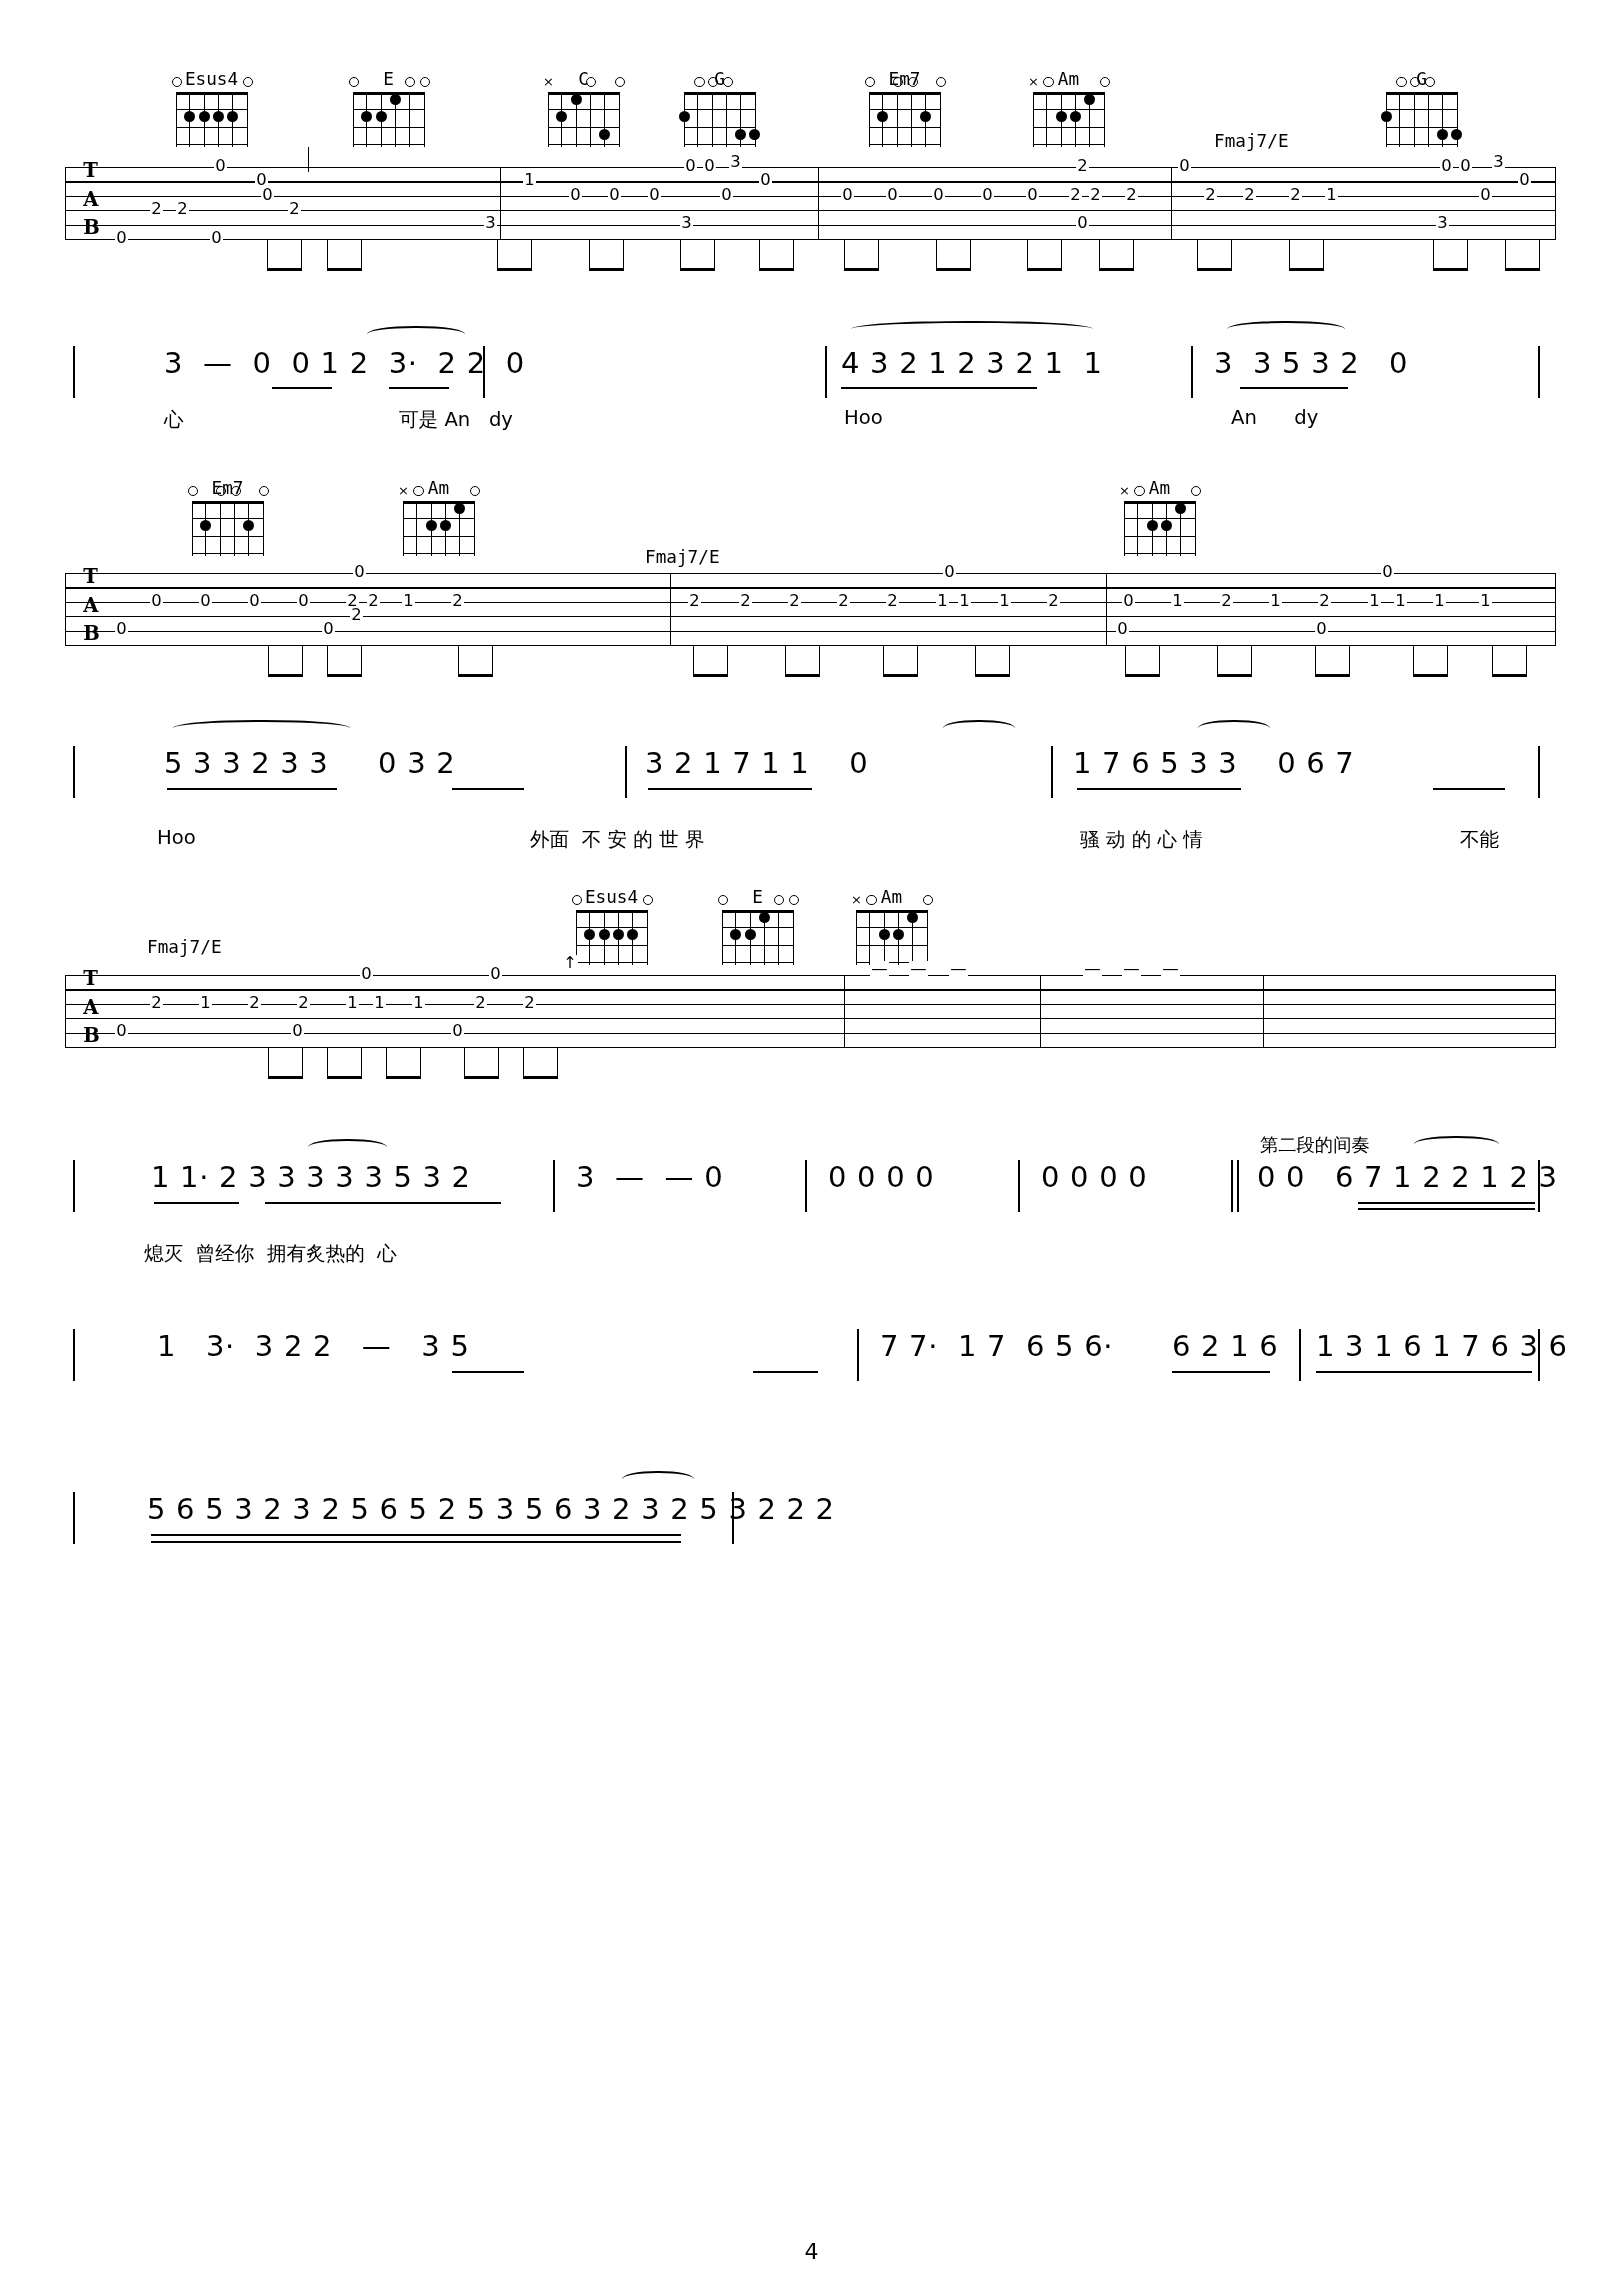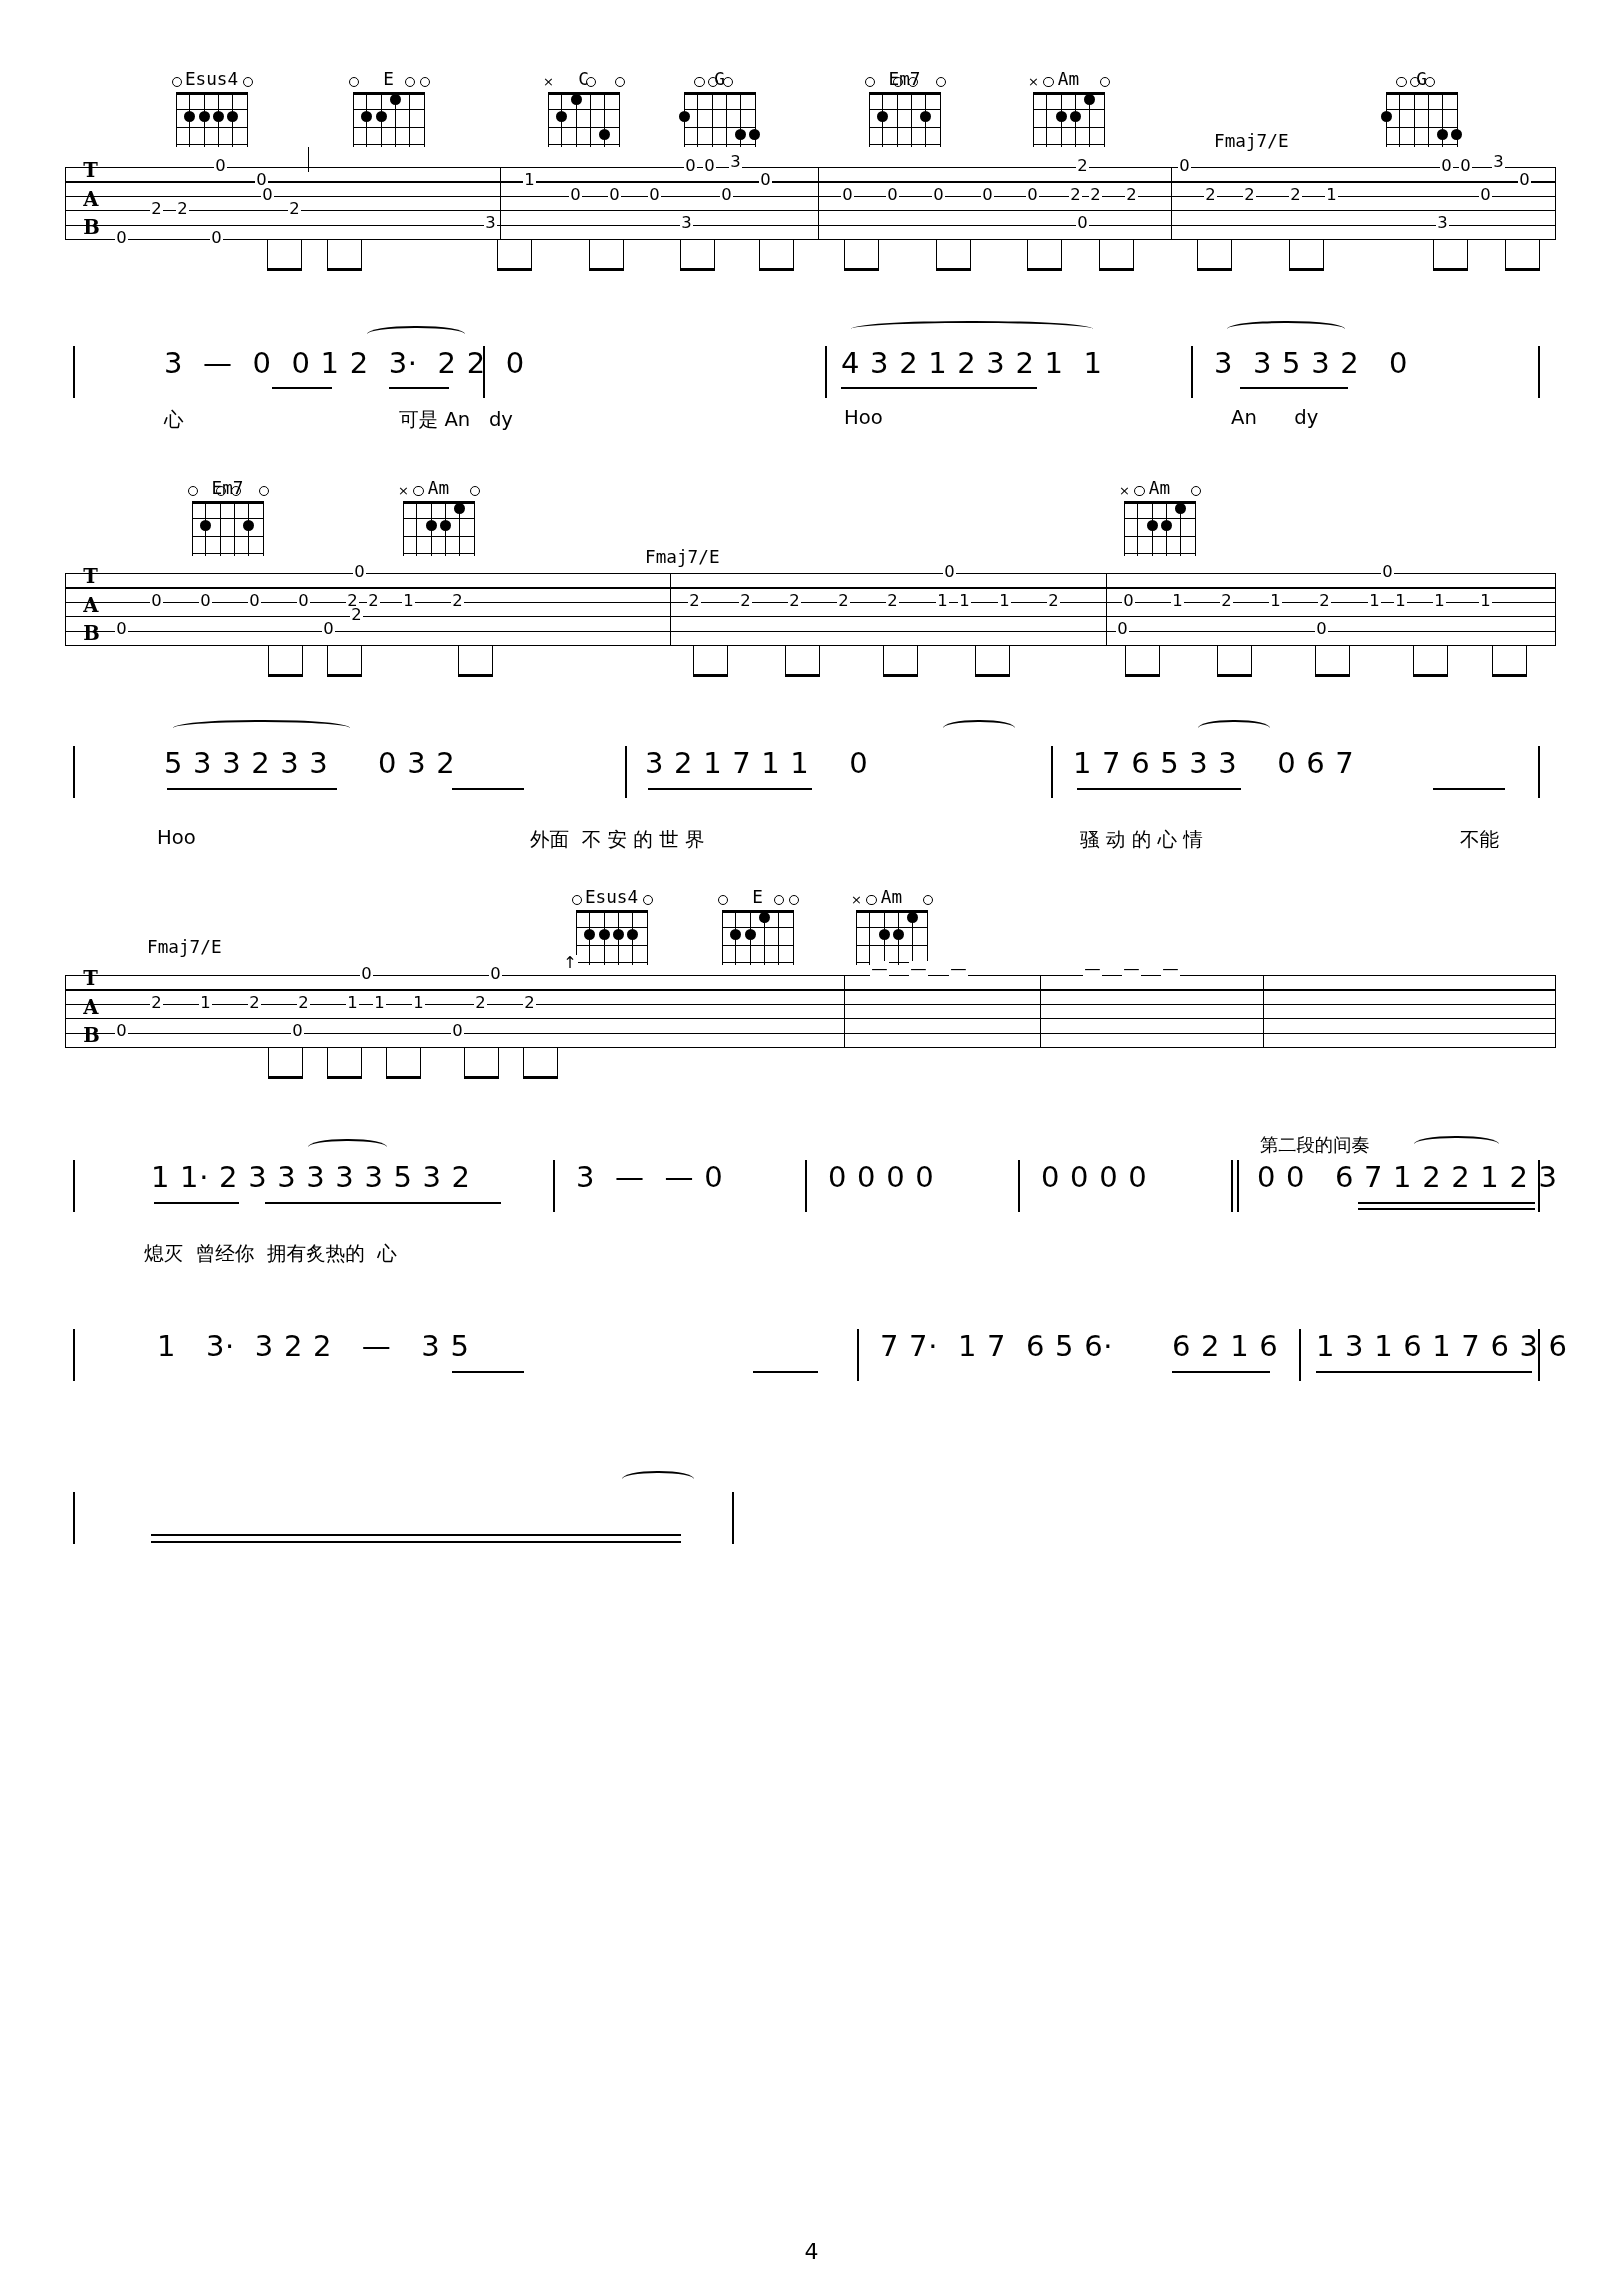--- a/index.html
+++ b/index.html
@@ -821,19 +821,22 @@
   </div>
   <div class="underline" style="left:1172px; top:1371px; width:98px;"></div>
   <div class="underline" style="left:1316px; top:1371px; width:216px;"></div>
   <div class="underline" style="left:452px; top:1371px; width:72px;"></div>
   <div class="underline" style="left:753px; top:1371px; width:65px;"></div>
   <div class="bar" style="left:1299px; top:1329px; height:52px;"></div>
 
   <div class="bar" style="left:73px; top:1492px; height:52px;"></div>
   <div class="bar" style="left:732px; top:1492px; height:52px;"></div>
   <div class="jprow" style="left:147px; top:1496px; font-size:0;">5 6 5 3 2 3 2 5 6 5 2 5 3 5 6 3 2 3 2 5 3 2 2 2</div>
+  <div class="jprow" style="left:147px; top:1492px;">
+    5 6 5 3 2 3 2 5 6 5 2 5 3 5 6 3 2 3 2 5 3 2 2 2
+  </div>
   <div class="underline" style="left:151px; top:1534px; width:530px;"></div>
   <div class="underline" style="left:151px; top:1541px; width:530px;"></div>
   <div class="slur" style="left:622px; top:1471px; width:72px;"></div>
 
   <div class="pagenum" style="top:2239px;">4</div>
 </div>
 
 
 </body></html>

